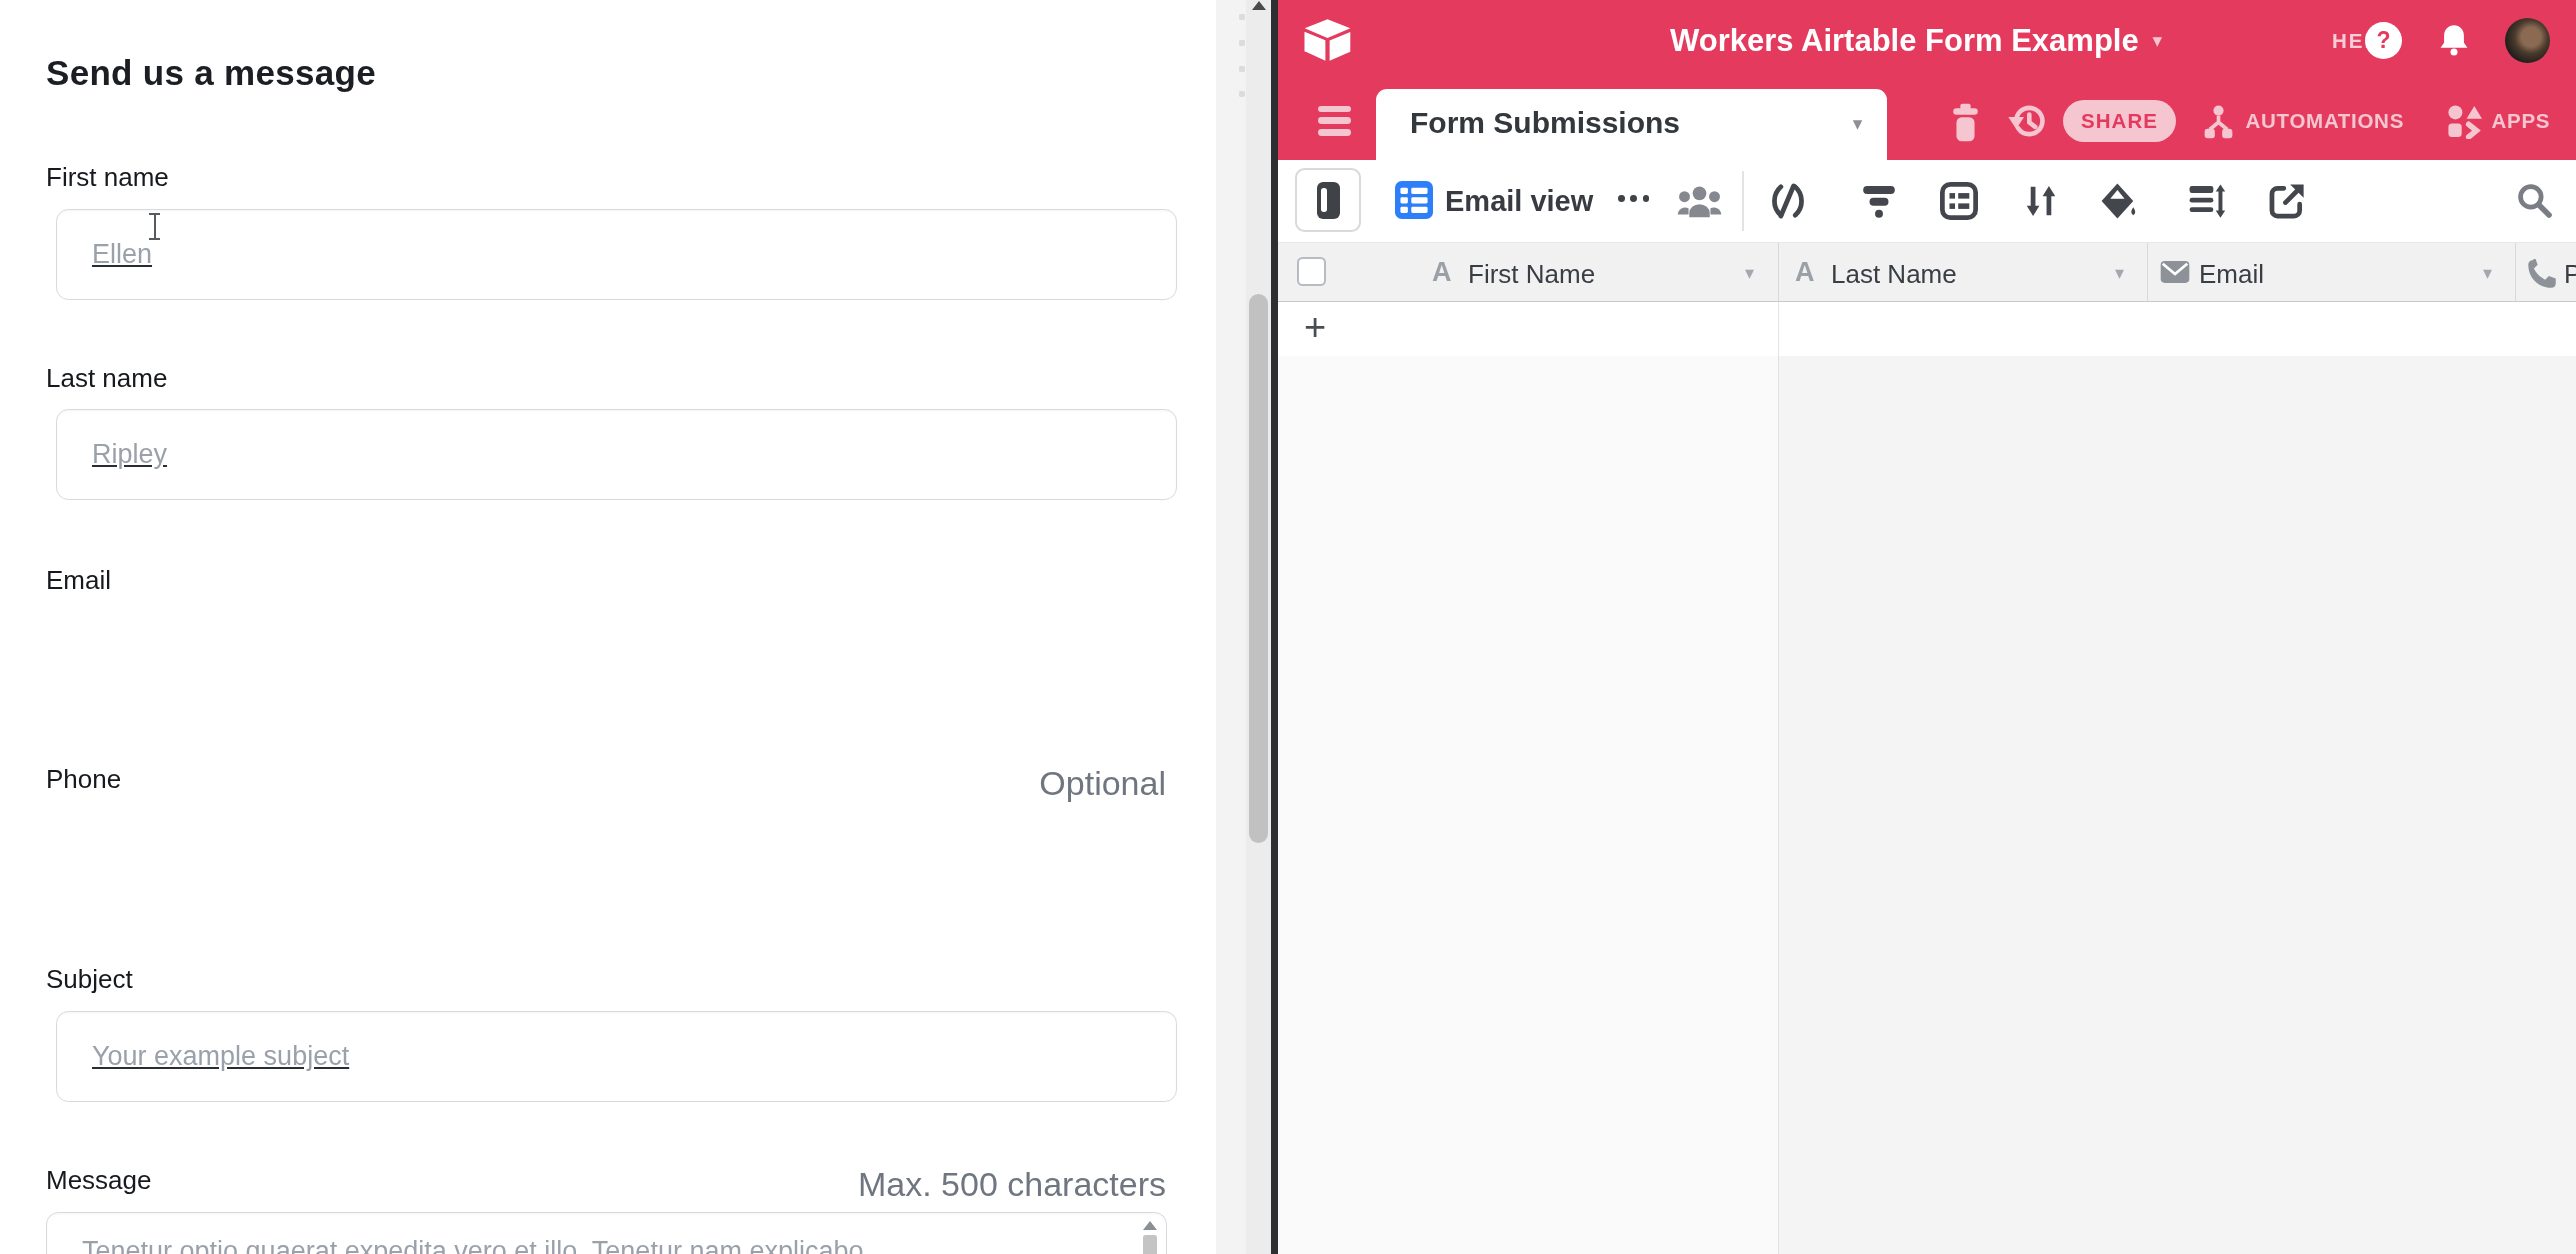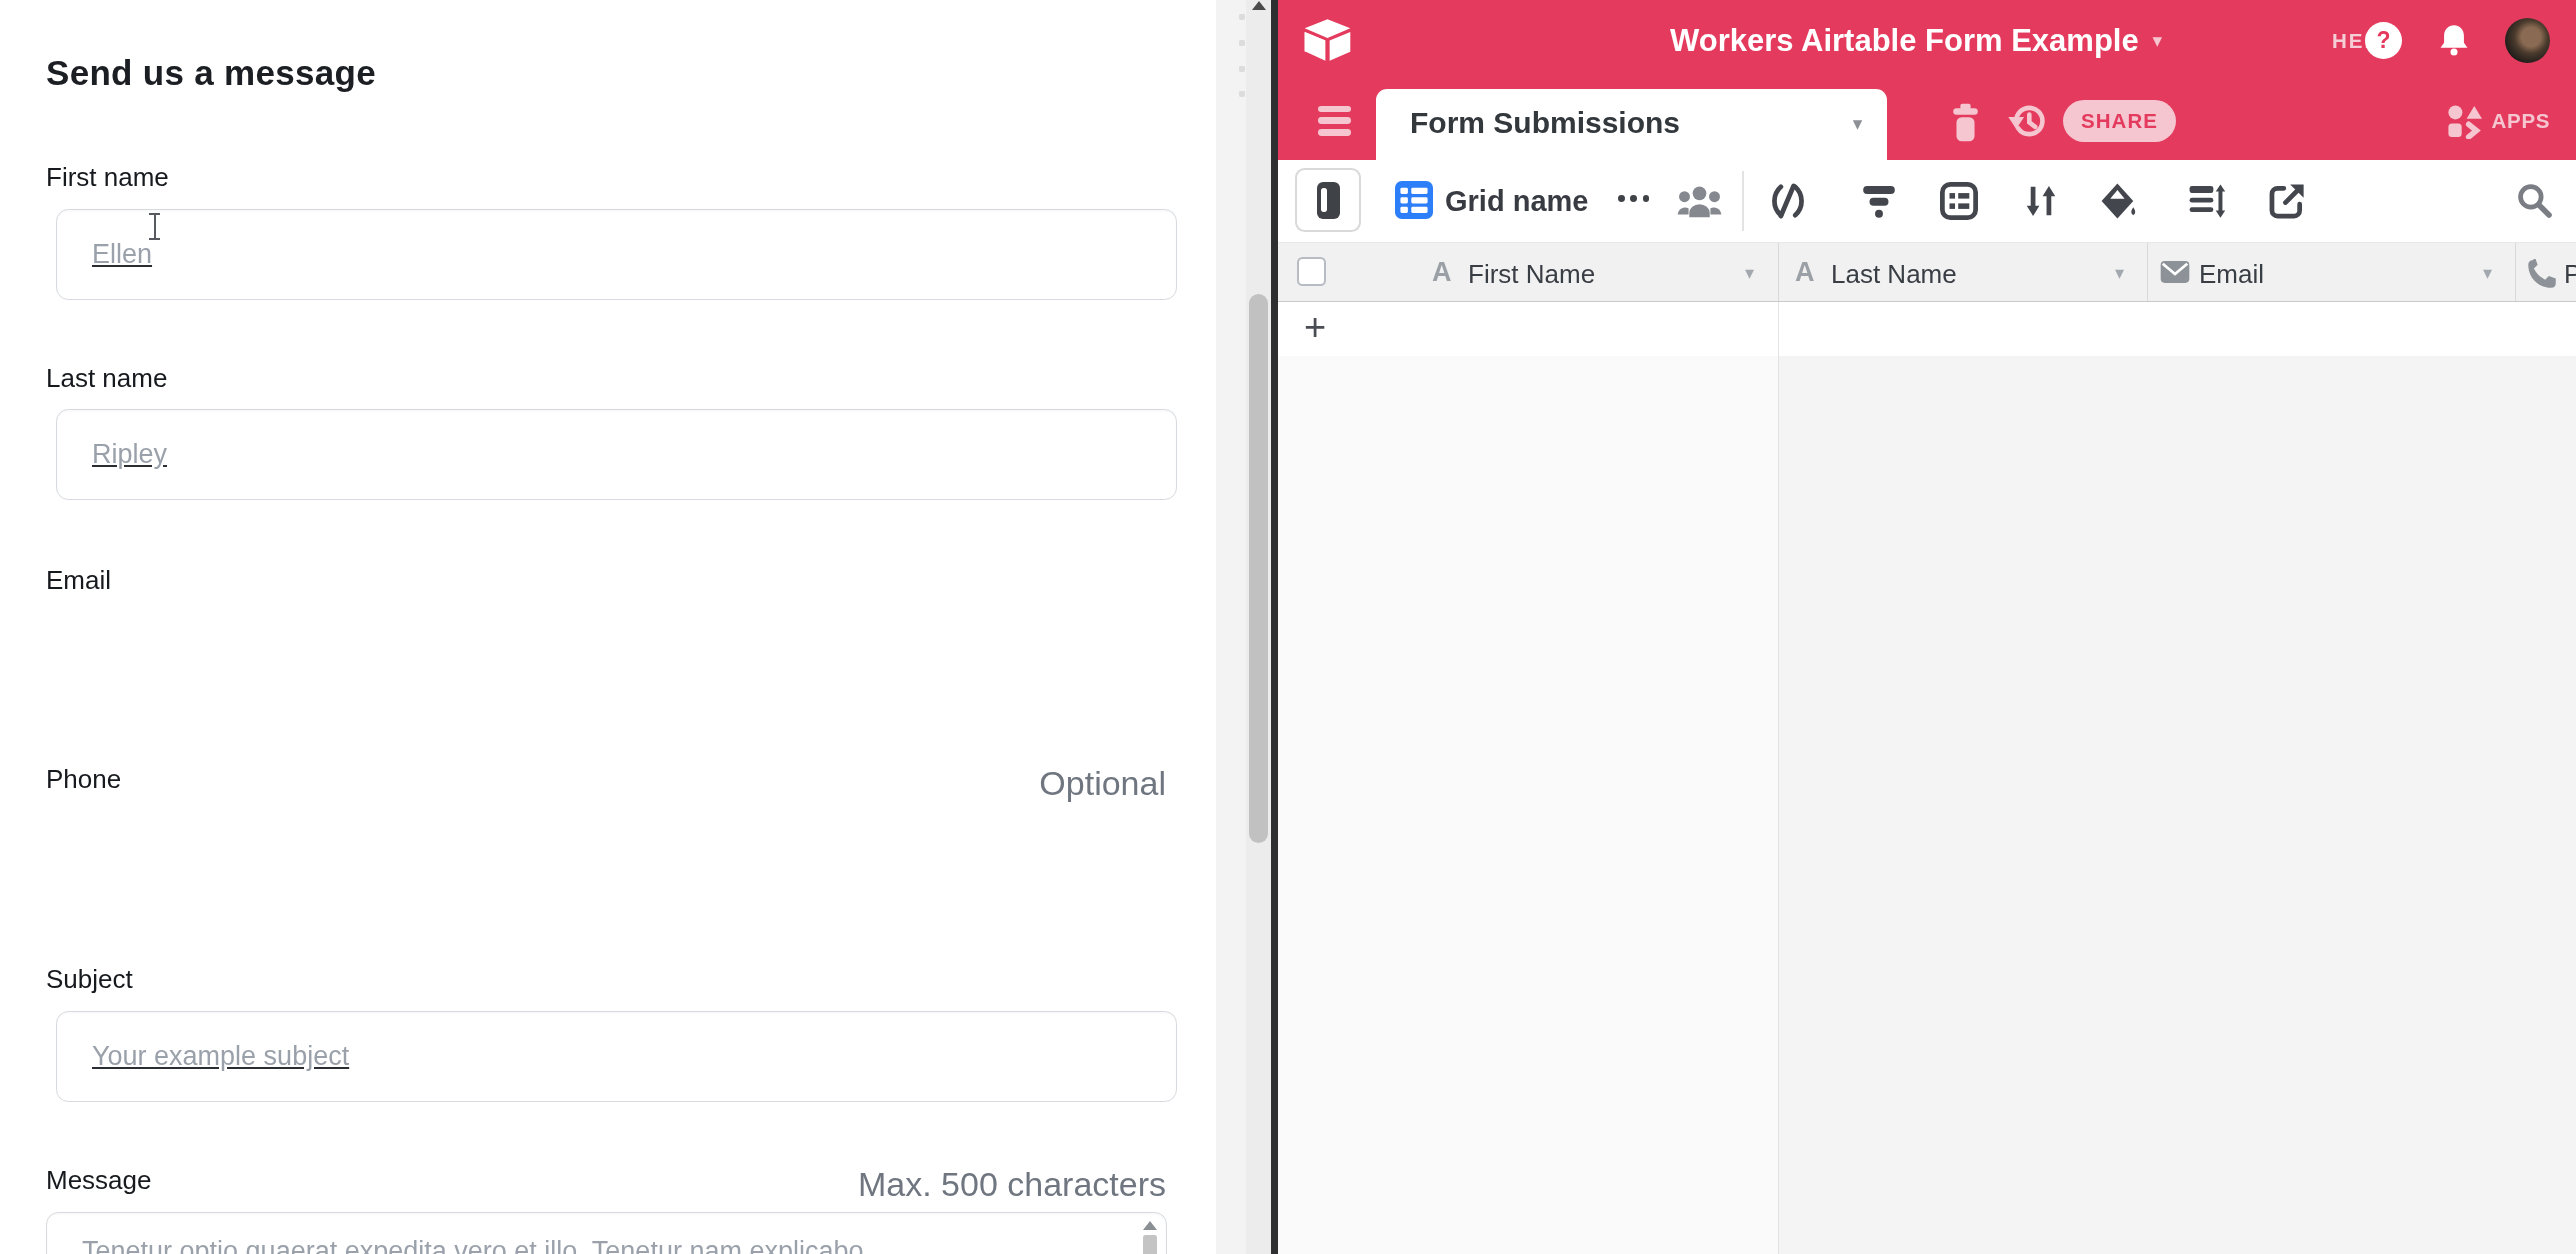--- a/index.html
+++ b/index.html
@@ -184,20 +184,29 @@
         <rect x="16" y="2" width="16" height="9" rx="3" fill="#f5c5d0"></rect>
         <rect x="5" y="9" width="38" height="10" rx="5" fill="#f5c5d0"></rect>
         <rect x="10" y="23" width="28" height="37" rx="8" fill="#f5c5d0"></rect>
       </svg>
       <svg class="history-icon" viewBox="0 0 64 64">
         <path d="M14 32 a20 20 0 1 1 20 20 a20 20 0 0 1 -17-9" fill="none" stroke="#f5c5d0" stroke-width="7" stroke-linecap="round"></path>
         <polygon points="2,26 26,26 14,44" fill="#f5c5d0"></polygon>
         <path d="M34 22 v12 l9 7" fill="none" stroke="#f5c5d0" stroke-width="7" stroke-linecap="round"></path>
       </svg>
       <div class="share-pill" style="background:#f5c5d0; color:#e43a5e">SHARE</div>
+      <div class="auto-wrap">
+        <svg width="35" height="35" viewBox="0 0 48 48">
+          <circle cx="24" cy="9" r="7" fill="#f5c5d0"></circle>
+          <path d="M24 16 v9 M24 25 L12 35 M24 25 L36 35" stroke="#f5c5d0" stroke-width="5" fill="none"></path>
+          <rect x="5" y="34" width="14" height="13" rx="4" fill="#f5c5d0"></rect>
+          <rect x="29" y="34" width="14" height="13" rx="4" fill="#f5c5d0"></rect>
+        </svg>
+        <span class="redbar-label" style="color:#f5c5d0">AUTOMATIONS</span>
+      </div>
       <div class="apps-wrap">
         <svg width="35" height="35" viewBox="0 0 50 50">
           <circle cx="12" cy="12" r="10" fill="#f5c5d0"></circle>
           <polygon points="28,21 39,3 50,21" fill="#f5c5d0"></polygon>
           <rect x="2" y="28" width="19" height="19" rx="5" fill="#f5c5d0"></rect>
           <path d="M31 29 l11 9 -11 9" fill="none" stroke="#f5c5d0" stroke-width="8" stroke-linecap="round"></path>
         </svg>
         <span class="redbar-label" style="color:#f5c5d0">APPS</span>
       </div>
     </div>
@@ -210,21 +219,21 @@
       </div>
       <svg class="gv-icon" viewBox="0 0 56 56">
         <rect x="0" y="0" width="56" height="56" rx="10" fill="#2d7ff9"></rect>
         <rect x="8" y="10" width="11" height="9" rx="2" fill="#fff"></rect>
           <rect x="24" y="10" width="24" height="9" rx="2" fill="#fff"></rect>
         <rect x="8" y="24" width="11" height="9" rx="2" fill="#fff"></rect>
           <rect x="24" y="24" width="24" height="9" rx="2" fill="#fff"></rect>
         <rect x="8" y="38" width="11" height="9" rx="2" fill="#fff"></rect>
           <rect x="24" y="38" width="24" height="9" rx="2" fill="#fff"></rect>
       </svg>
-      <div class="gv-label">Grid name</div>
+      <div class="gv-label">Email view</div>
       <div class="tb-dots">
           <i></i>
           <i></i>
           <i></i>
         </div>
       <svg class="people-icon" viewBox="0 0 66 54">
         <circle cx="33" cy="15" r="10" fill="#85898f"></circle>
         <path d="M18 44 a15 13 0 0 1 30 0 v6 h-30 z" fill="#85898f"></path>
         <circle cx="11" cy="20" r="8" fill="#85898f"></circle>
         <path d="M1 46 a11 11 0 0 1 16 -9 v9 z" fill="#85898f"></path>

